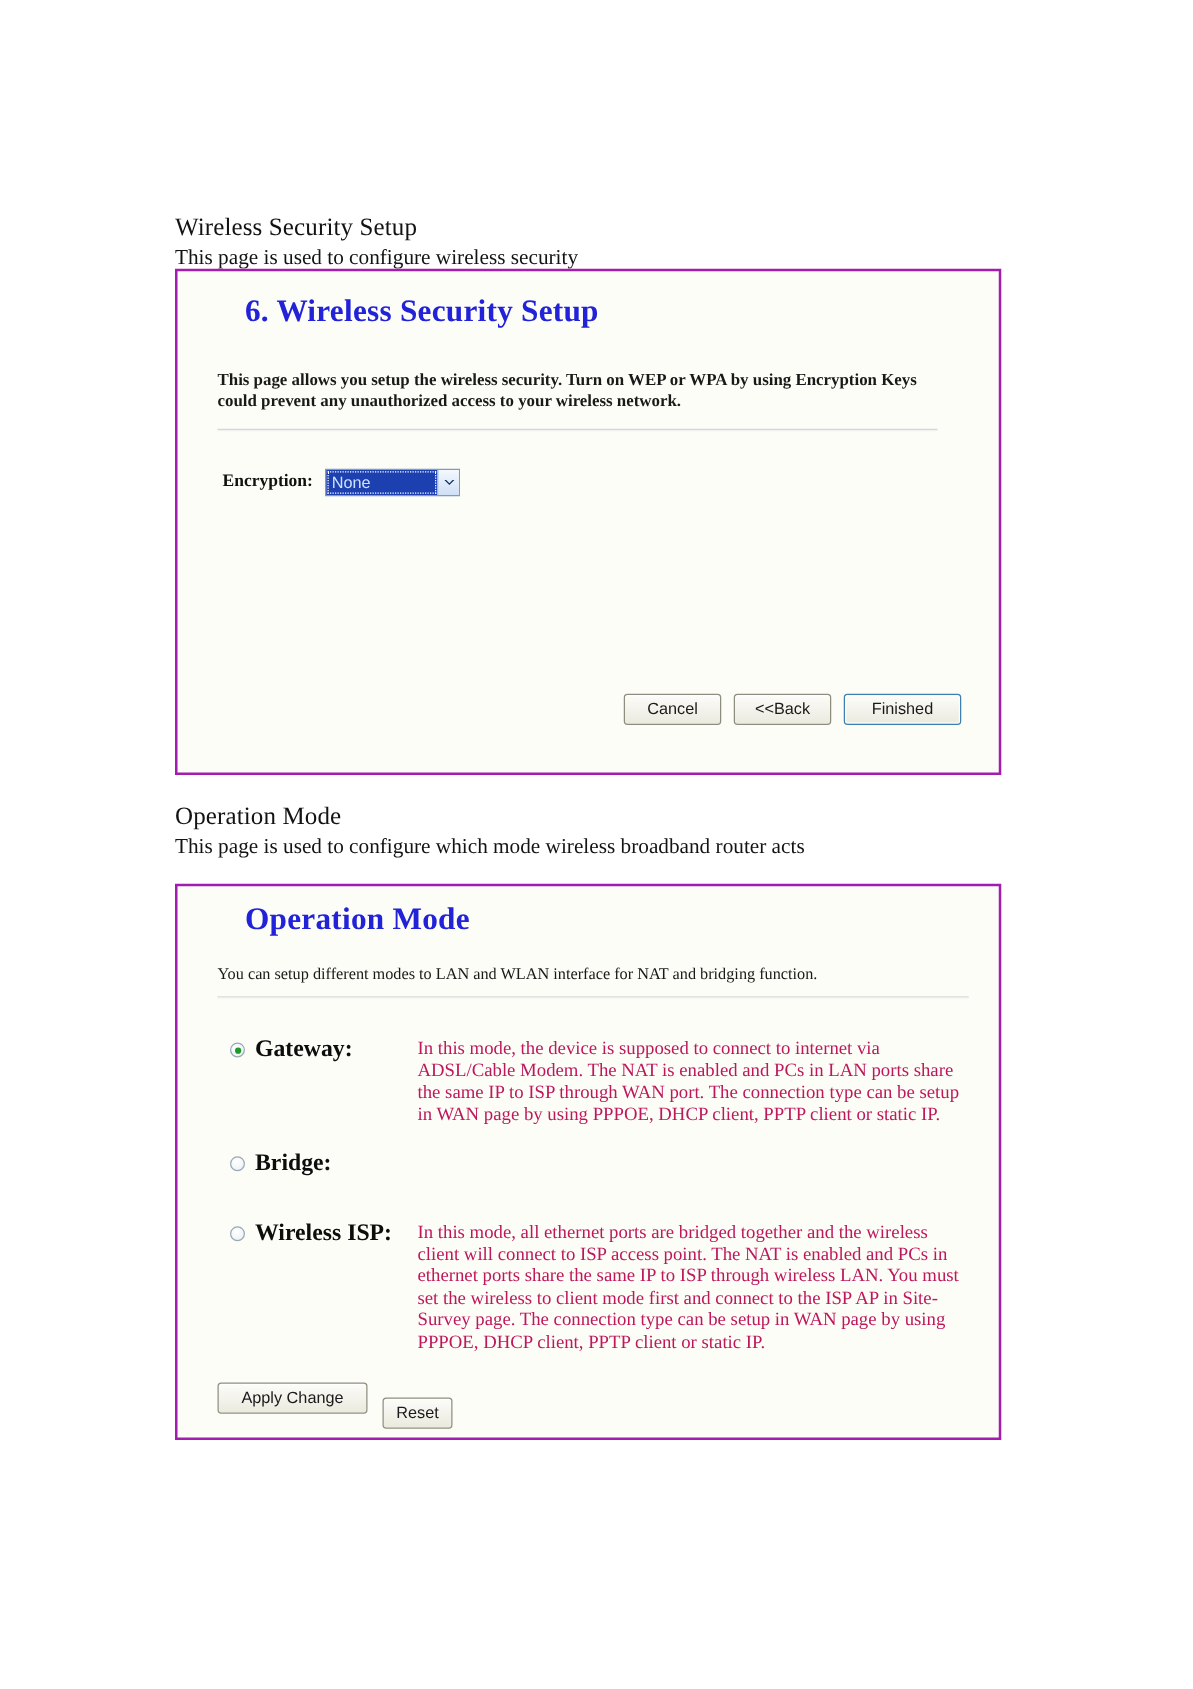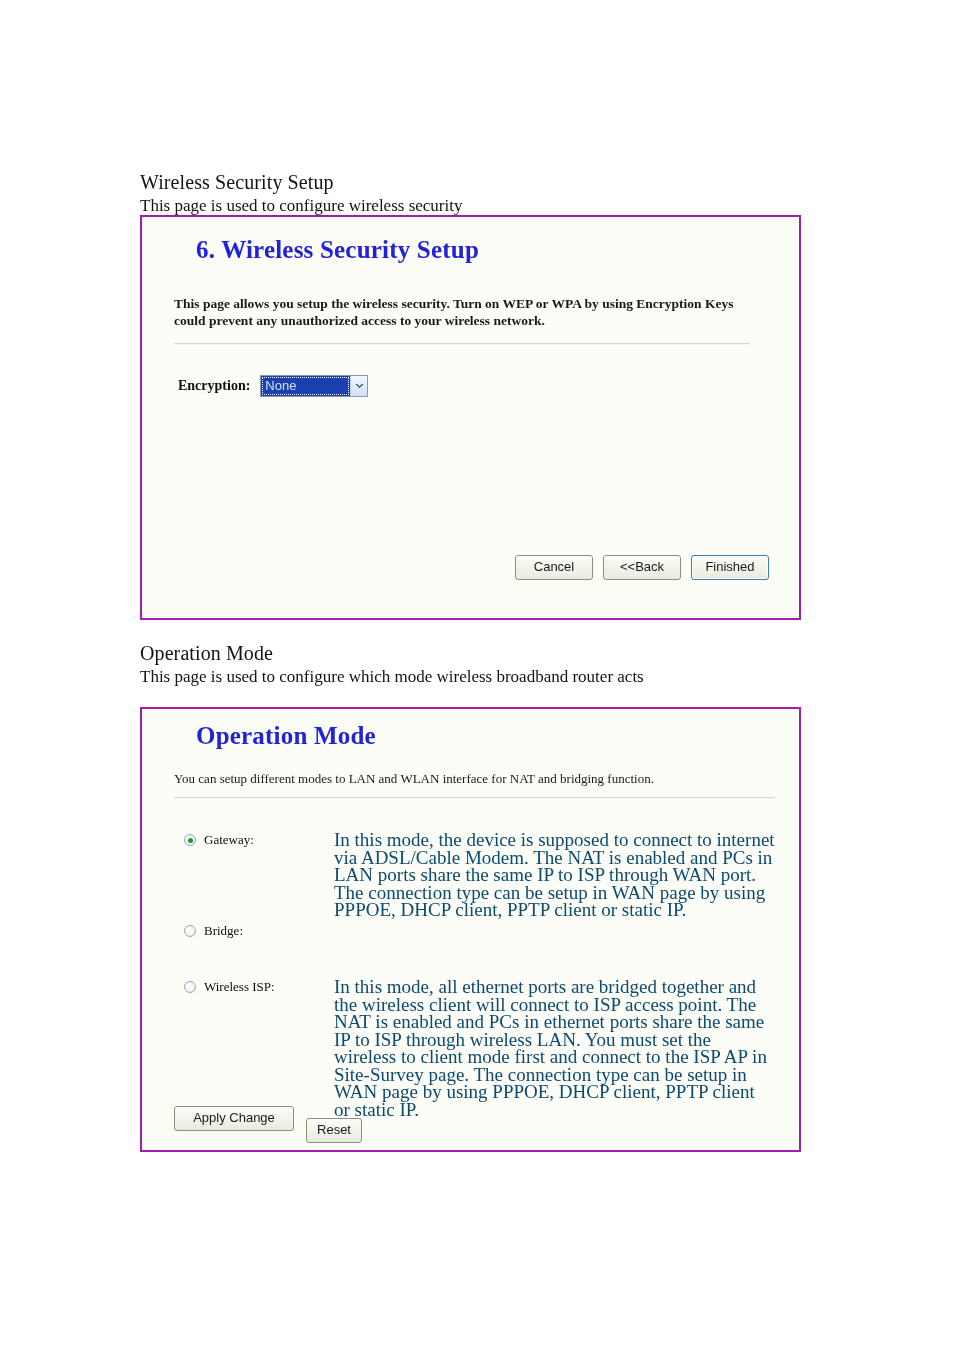--- a/index.html
+++ b/index.html
@@ -196,32 +196,32 @@
     position: absolute;
     left: 2.5px;
     top: 2.5px;
     width: 5px;
     height: 5px;
     border-radius: 50%;
     background: #1d9b27;
   }
   .radio-label {
     font-family: "Liberation Serif", "DejaVu Serif", serif;
-    font-weight: normal;
-    font-size: 13px;
+    font-weight: bold;
+    font-size: 19px;
     line-height: 16px;
     color: #0d0d0d;
     white-space: nowrap;
   }
   .mode-desc {
     flex: 1 1 auto;
     font-family: "Liberation Serif", "DejaVu Serif", serif;
-    font-size: 19px;
+    font-size: 15px;
     line-height: 17.5px;
-    color: #0c4a6e;
+    color: #be185d;
     font-weight: 500;
   }
 </style>
 </head>
 <body>
 
 <div class="page">
 
   <div class="doc-section" style="top:170px;">
     <div class="doc-title">Wireless Security Setup</div>
@@ -245,21 +245,21 @@
             <svg width="9" height="6" viewBox="0 0 9 6" aria-hidden="true">
               <path d="M0.5 1 L4.5 5 L8.5 1 L7 1 L4.5 3.5 L2 1 Z" fill="#11335c"></path>
             </svg>
           </span>
         </span>
       </div>
 
       <div class="btn-row" style="position:absolute; right:0px; top:338px;">
         <div class="btn" style="width:78px; margin-right:10px;">Cancel</div>
         <div class="btn" style="width:78px; margin-right:10px;">&lt;&lt;Back</div>
-        <div class="btn focused" style="width:78px;">Finished</div>
+        <div class="btn focused" style="width:94px;">Finished</div>
       </div>
 
     </div>
   </div>
 
   <div class="doc-section" style="top:641px;">
     <div class="doc-title">Operation Mode</div>
     <div class="doc-sub">This page is used to configure which mode wireless broadband router acts</div>
   </div>
 

